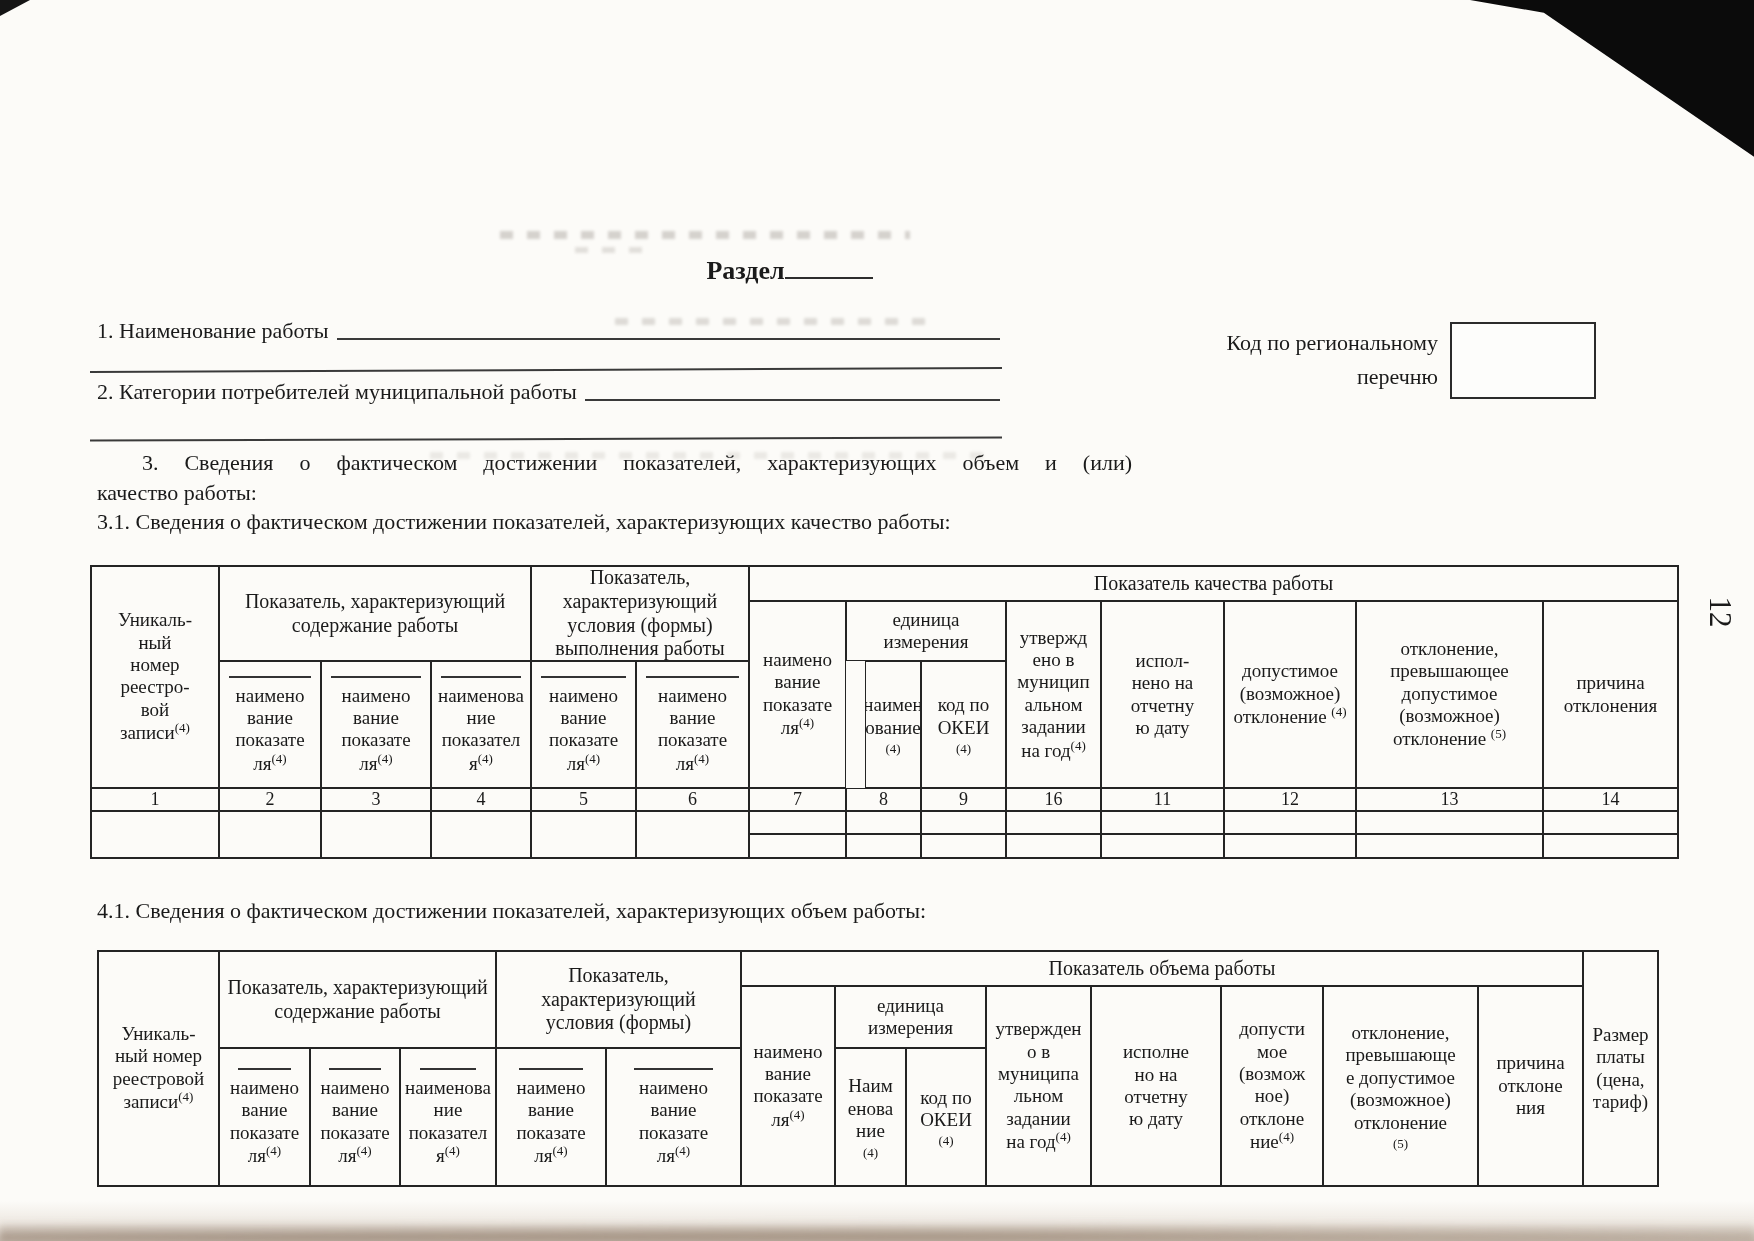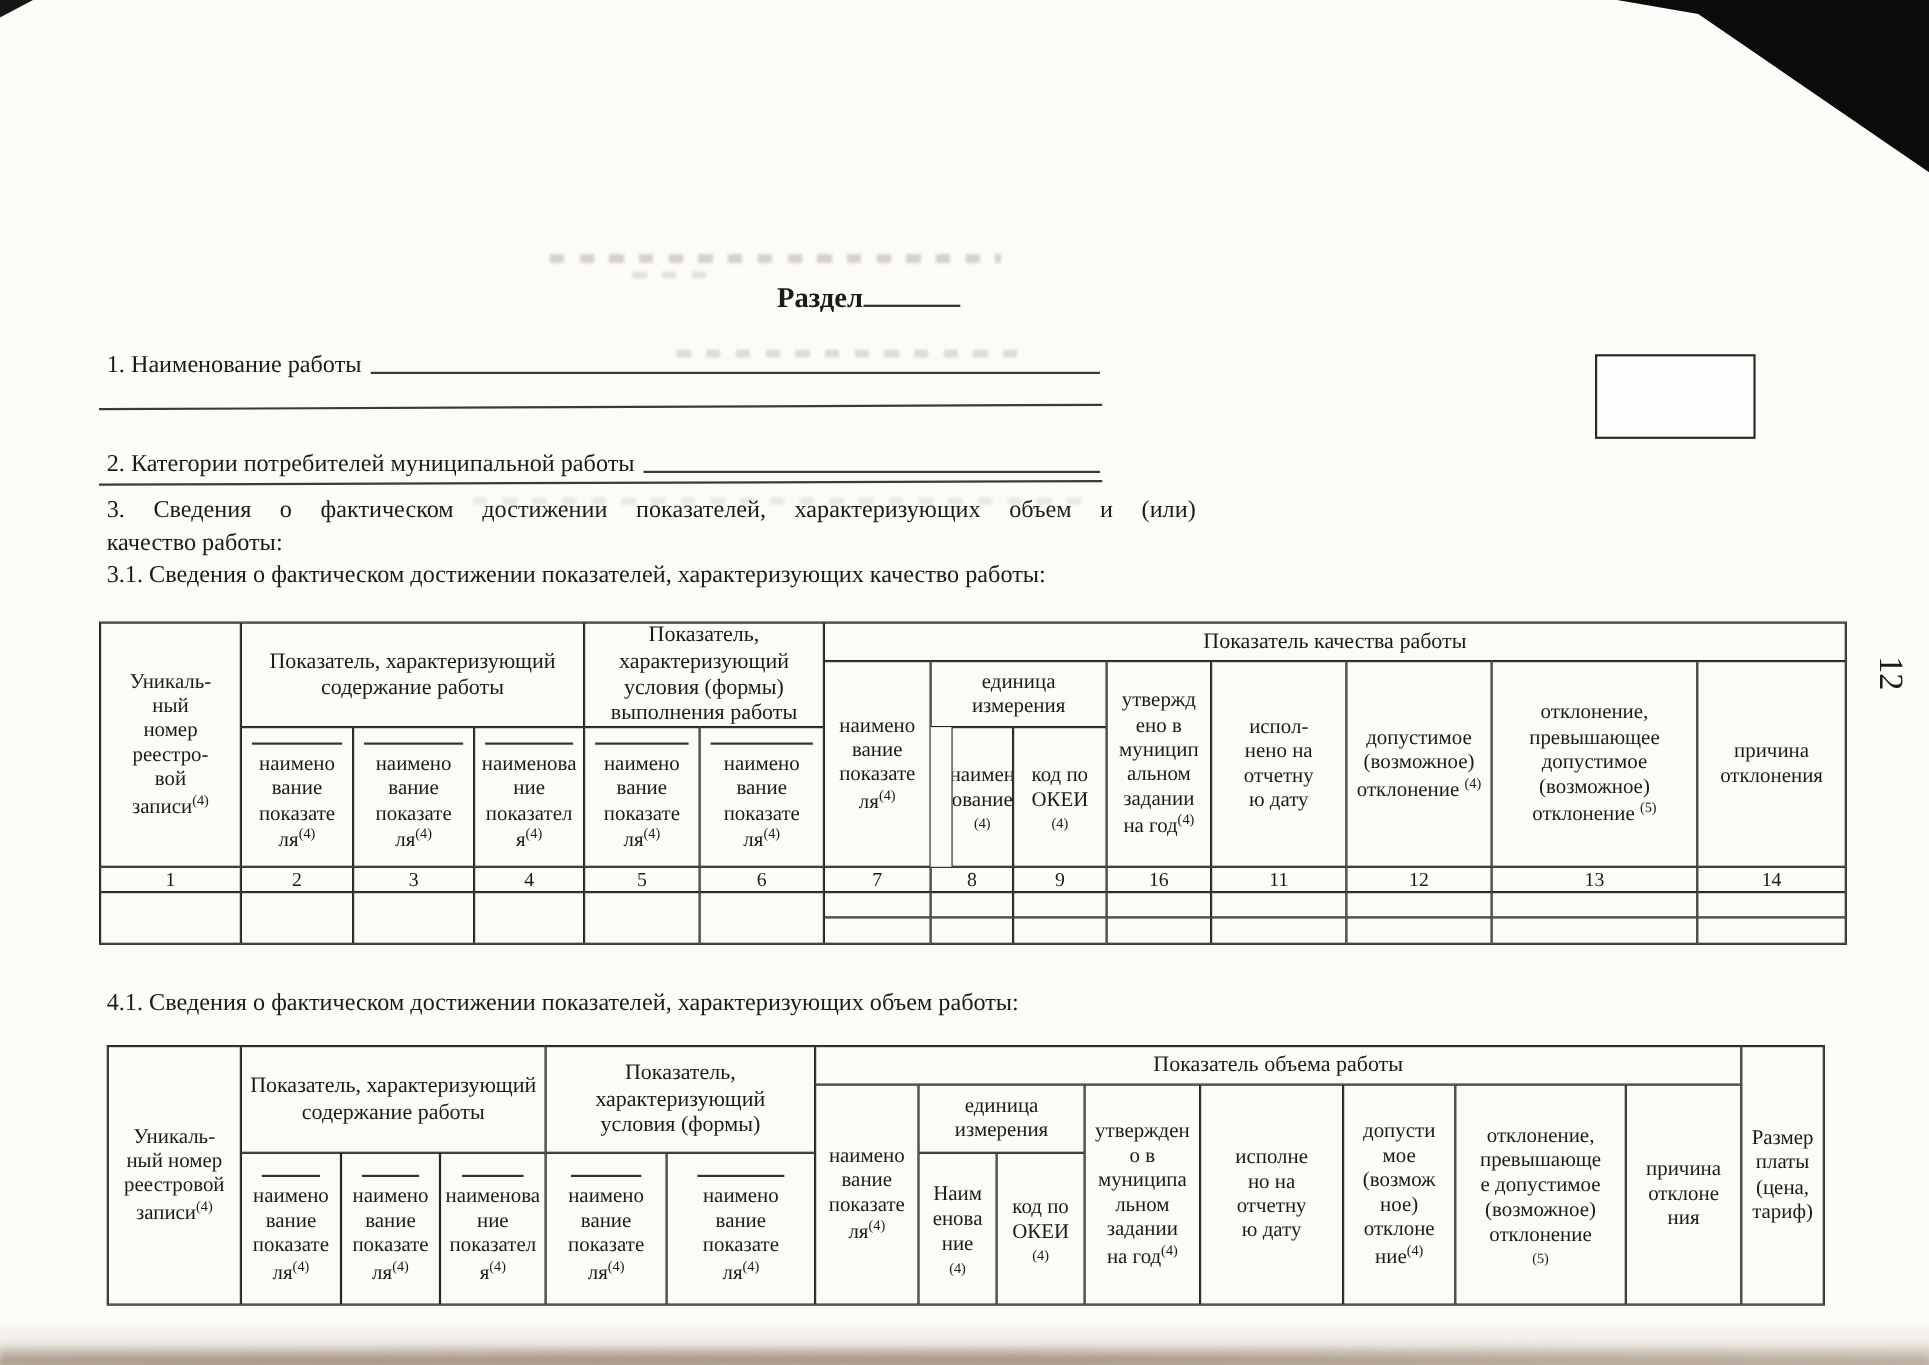--- a/index.html
+++ b/index.html
@@ -24,21 +24,21 @@
   .title-wrap{position:absolute;left:92px;top:172px;width:1395px;text-align:center;font-size:23px;font-weight:bold;}
   .razdel-wrap{position:absolute;left:92px;top:256px;width:1395px;text-align:center;font-size:26px;font-weight:bold;}
   .razdel-line{display:inline-block;width:88px;border-bottom:2px solid #2d2d2d;height:20px;}
   sup{font-size:13px;line-height:1;}
   .field-row{position:absolute;left:97px;display:flex;align-items:flex-end;font-size:22px;}
   .fill-line{flex:1;border-bottom:2px solid #3a3a3a;margin:0 0 4px 8px;height:1px;}
   .rule{position:absolute;border-bottom:2px solid #3a3a3a;height:1px;}
   .code-label{position:absolute;left:1100px;top:326px;width:338px;text-align:right;font-size:22px;line-height:34px;}
   .code-box{position:absolute;left:1450px;top:322px;width:142px;height:73px;border:2px solid #2b2b2b;background:#fdfdfb;}
   .para{position:absolute;left:97px;font-size:22px;line-height:30px;}
-  .jline{width:990px;text-align:justify;text-align-last:justify;}
+  .jline{width:990px;text-align:justify;text-align-last:justify;margin-left:45px;}
   
   .grid{position:absolute;display:grid;border:1px solid #242424;font-size:19px;}
   .t31{left:90px;top:565px;grid-template-columns:128px 102px 110px 100px 105px 113px 97px 75px 85px 95px 123px 132px 187px 135px;
        grid-template-rows:35px 60px 127px 23px 23px 24px;}
   .t32{left:97px;top:950px;grid-template-columns:121px 91px 90px 96px 110px 135px 94px 71px 80px 105px 130px 102px 155px 105px 75px;
        grid-template-rows:35px 62px 138px;}
   .cell{border:1px solid #242424;display:flex;flex-direction:column;align-items:center;justify-content:center;
         text-align:center;line-height:1.18;padding:1px 2px;box-sizing:border-box;overflow:hidden;}
   .cell .tx{white-space:pre-line;}
   .grp{font-size:20px;}
@@ -65,23 +65,27 @@
 
 
   <div class="razdel-wrap"><span>Раздел</span><span class="razdel-line"></span></div>
 
   <div class="field-row" style="top:318px;width:903px;">
     <span>1. Наименование работы</span>
     <span class="fill-line"></span>
   </div>
   <div class="rule" style="left:90px;top:368px;width:912px;transform:rotate(-0.25deg);"></div>
 
+  <div class="code-label">
+    <div>Код по региональному</div>
+    <div>перечню</div>
+  </div>
   <div class="code-box"></div>
 
-  <div class="field-row" style="top:408px;width:903px;">
+  <div class="field-row" style="top:379px;width:903px;">
     <span>2. Категории потребителей муниципальной работы</span>
     <span class="fill-line"></span>
   </div>
   <div class="rule" style="left:90px;top:437px;width:912px;transform:rotate(-0.2deg);"></div>
 
   <div class="para" style="top:448px;">
     <div class="jline">3. Сведения о фактическом достижении показателей, характеризующих объем и (или)</div>
     <div>качество работы:</div>
   </div>
   <div class="para" style="top:507px;">3.1. Сведения о фактическом достижении показателей, характеризующих качество работы:</div>

